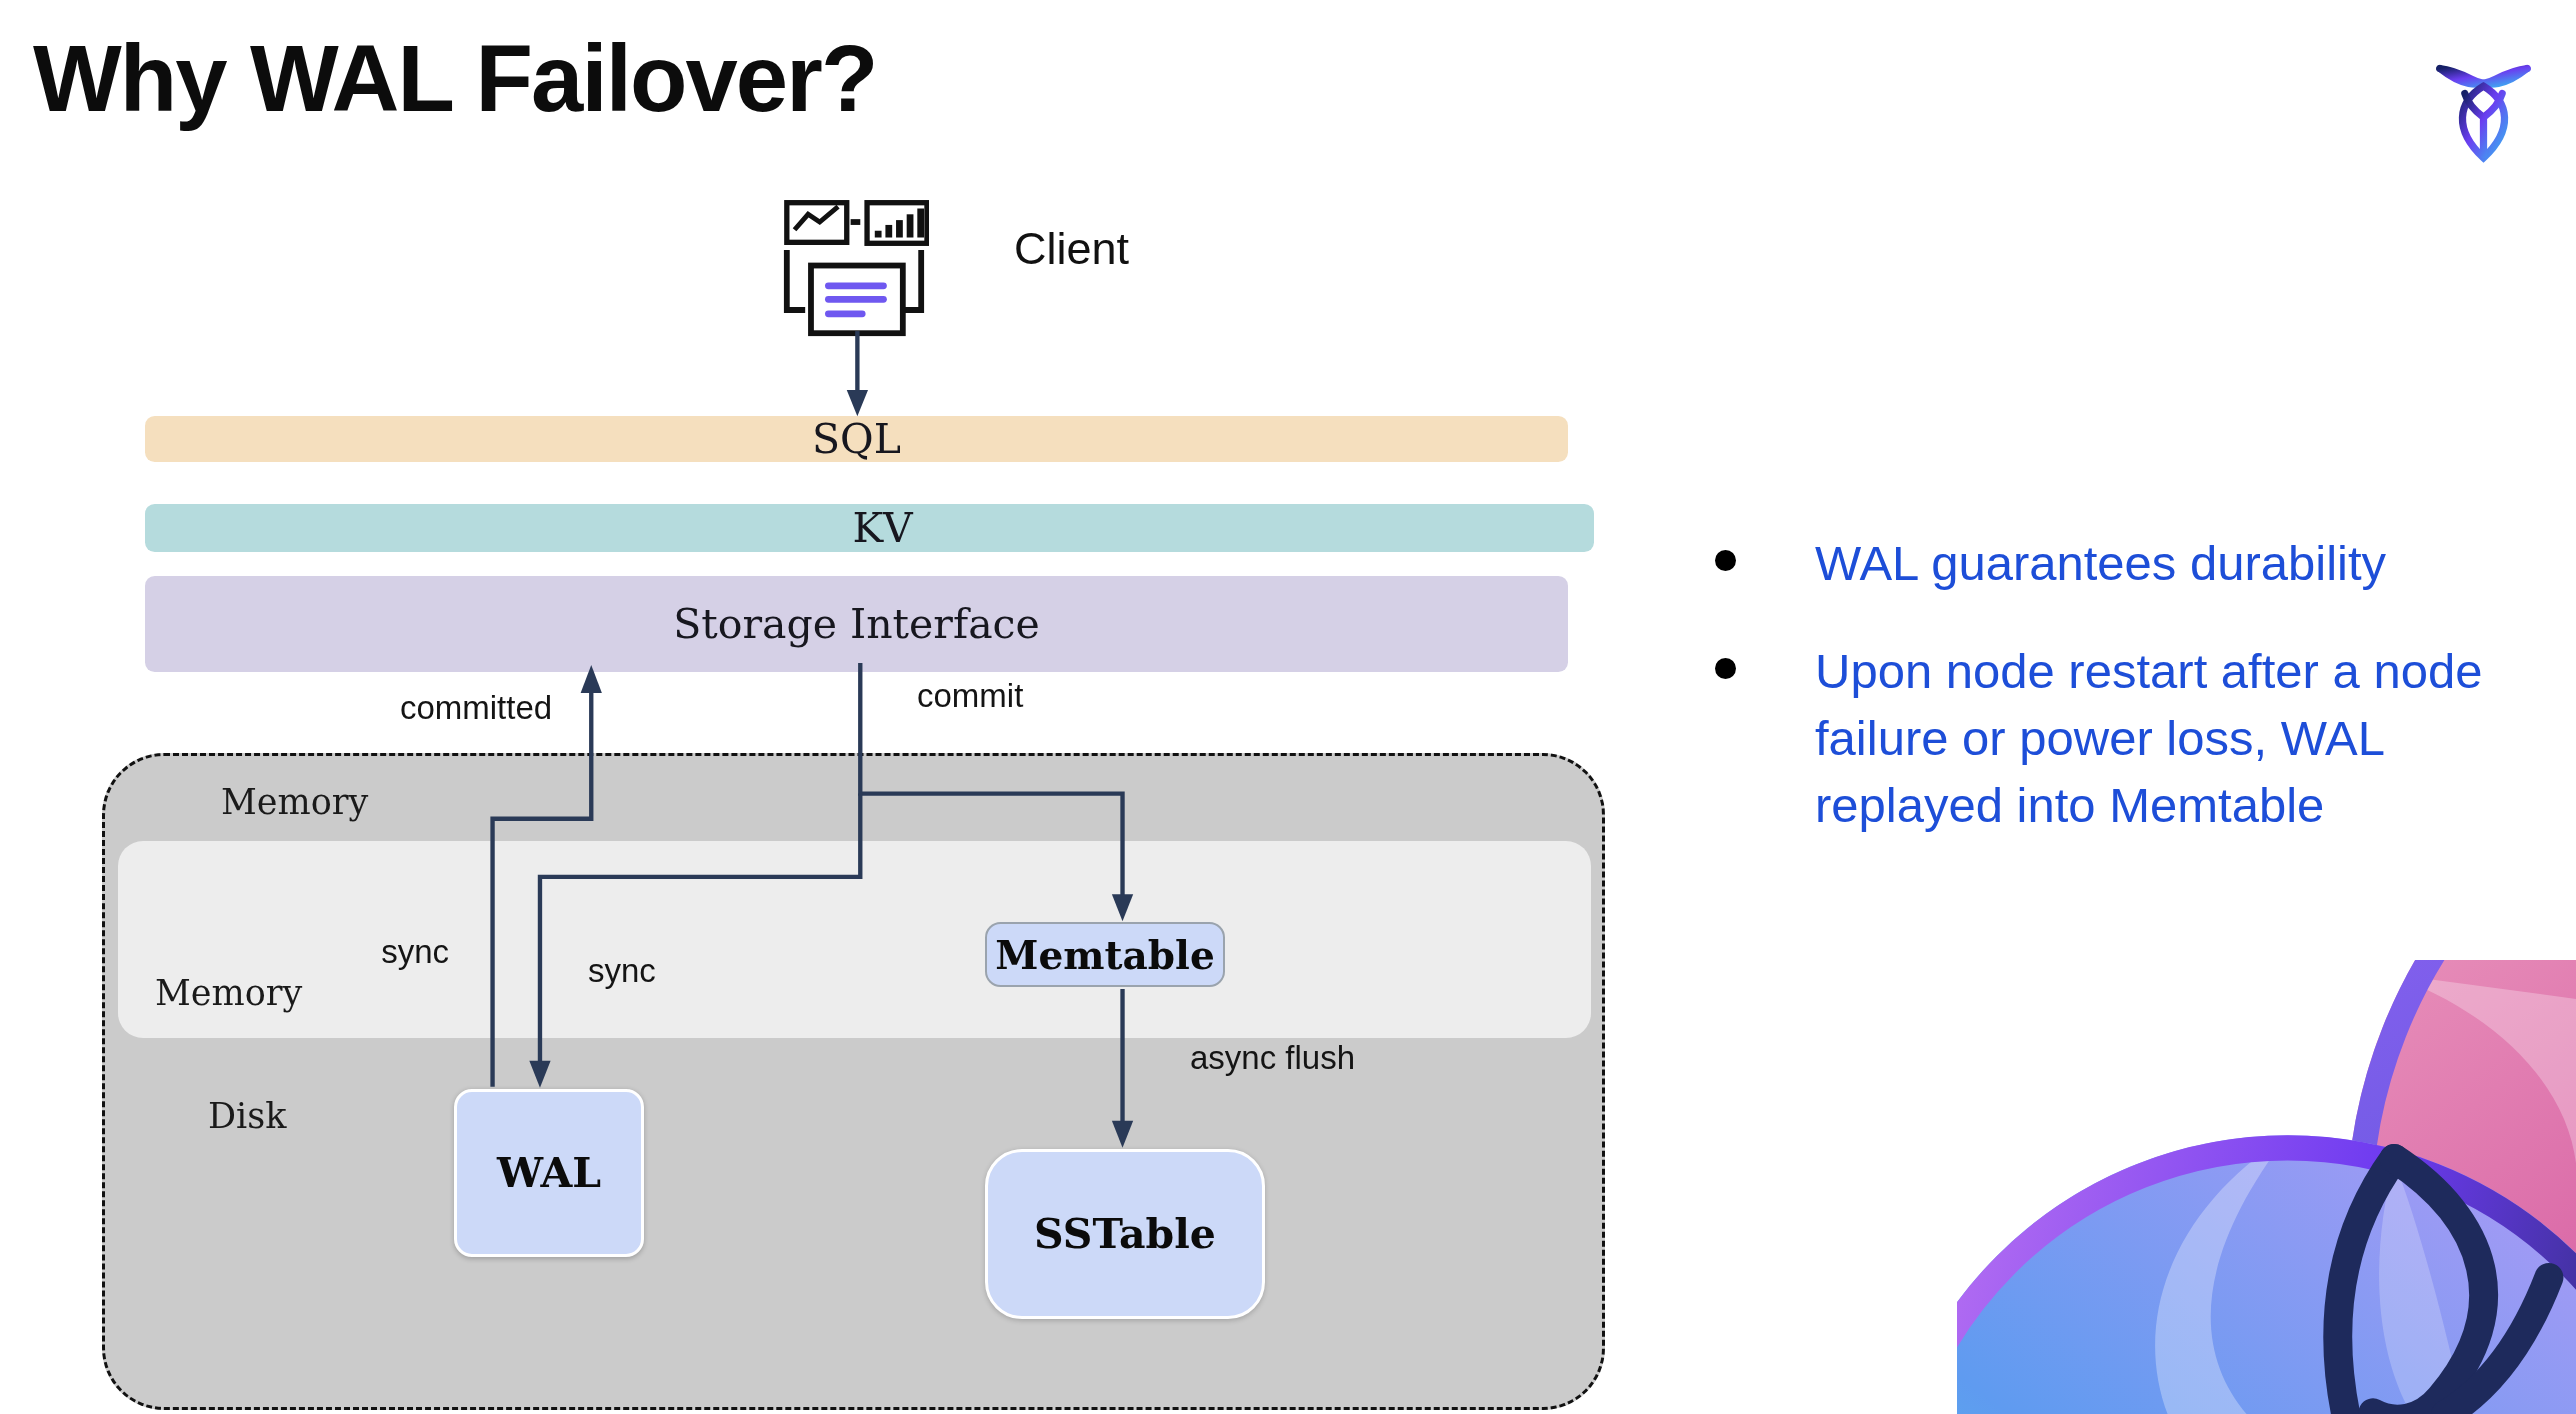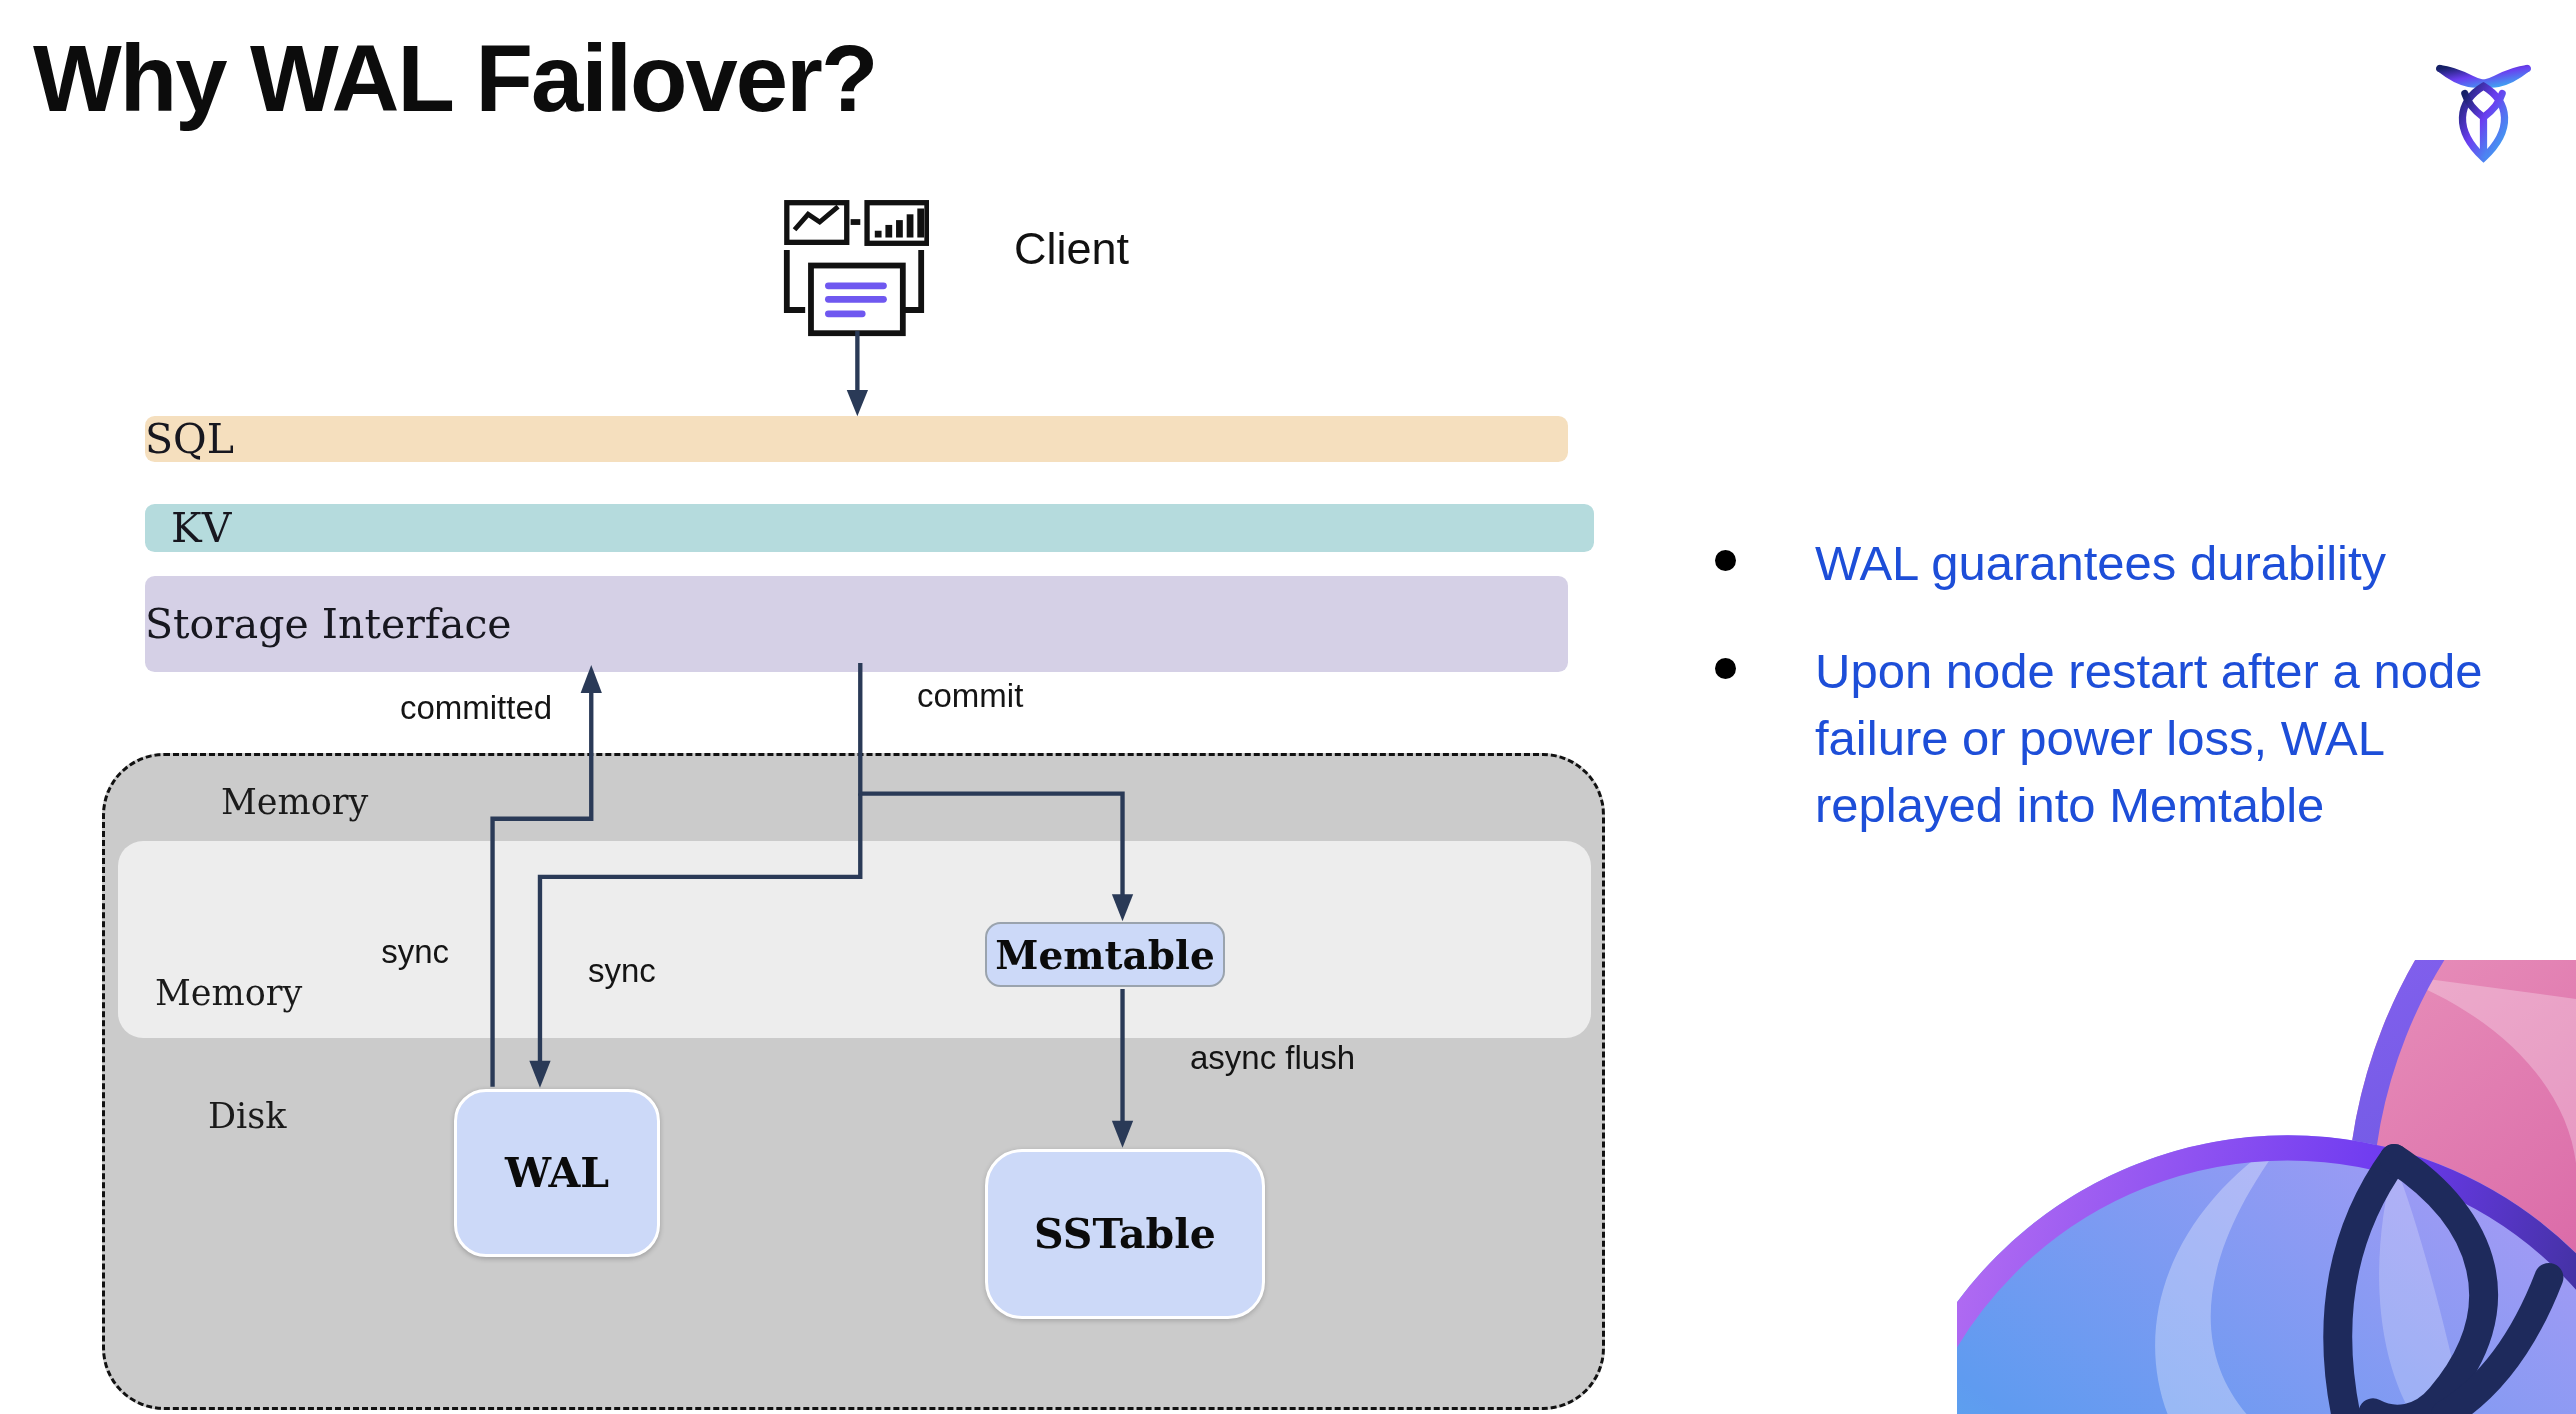--- a/index.html
+++ b/index.html
@@ -4,39 +4,39 @@
 <style>
   html,body{margin:0;padding:0;background:#ffffff;}
   .slide{position:relative;width:2576px;height:1415px;background:#ffffff;overflow:hidden;
          font-family:"Liberation Sans",sans-serif;color:#111;}
   .abs{position:absolute;}
   .serif{font-family:"DejaVu Serif","Liberation Serif",serif;}
 
   .title{left:33px;top:25px;font-size:94px;font-weight:800;letter-spacing:-1.9px;color:#0c0c0c;}
 
   
-  .bar{left:145px;width:1423px;border-radius:9.7px;display:flex;align-items:center;justify-content:flex-start;}
+  .bar{left:145px;width:1423px;border-radius:9.7px;display:flex;align-items:center;justify-content:center;}
   .bar-label{font-size:41px;color:#17171f;}
   .bar-sql{top:416px;height:46px;}
   .bar-kv{top:504px;height:48px;}
   .bar-storage{top:576px;height:96px;}
 
   
   .pebble{left:102px;top:753px;width:1503px;height:657px;background:#cbcbcb;
           border:3.4px dashed #111;border-radius:62px;box-sizing:border-box;}
   .memory-band{left:118px;top:841px;width:1473px;height:197px;background:#ededed;border-radius:25px;}
   .zone-label{font-size:35px;color:#1a1a1a;}
   .pebble-label{left:221px;top:782px;}
   .memory-label{left:155px;top:973px;}
   .disk-label{left:208px;top:1096px;}
 
   
   .blue-box{background:#ccd9f8;display:flex;align-items:center;justify-content:center;
             font-weight:700;color:#0b0b0b;box-sizing:border-box;}
-  .wal-box{left:454px;top:1089px;width:206px;height:168px;border:3.9px solid #fff;border-radius:32px;
+  .wal-box{left:454px;top:1089px;width:190px;height:168px;border:3.9px solid #fff;border-radius:18px;
            font-size:41px;box-shadow:0 1.9px 5.8px rgba(0,0,0,.22);}
   .memtable-box{left:985px;top:922px;width:240px;height:65px;border:2.9px solid #9aa3ad;border-radius:15.5px;
                 font-size:39px;}
   .sstable-box{left:985px;top:1149px;width:280px;height:170px;border:3.9px solid #fff;border-radius:37px;
                font-size:41px;box-shadow:0 1.9px 5.8px rgba(0,0,0,.18);}
 
   
   .edge-label{font-size:33px;color:#141414;}
   .lbl-committed{left:379px;top:689px;width:194px;text-align:center;}
   .lbl-commit{left:917px;top:677px;}

